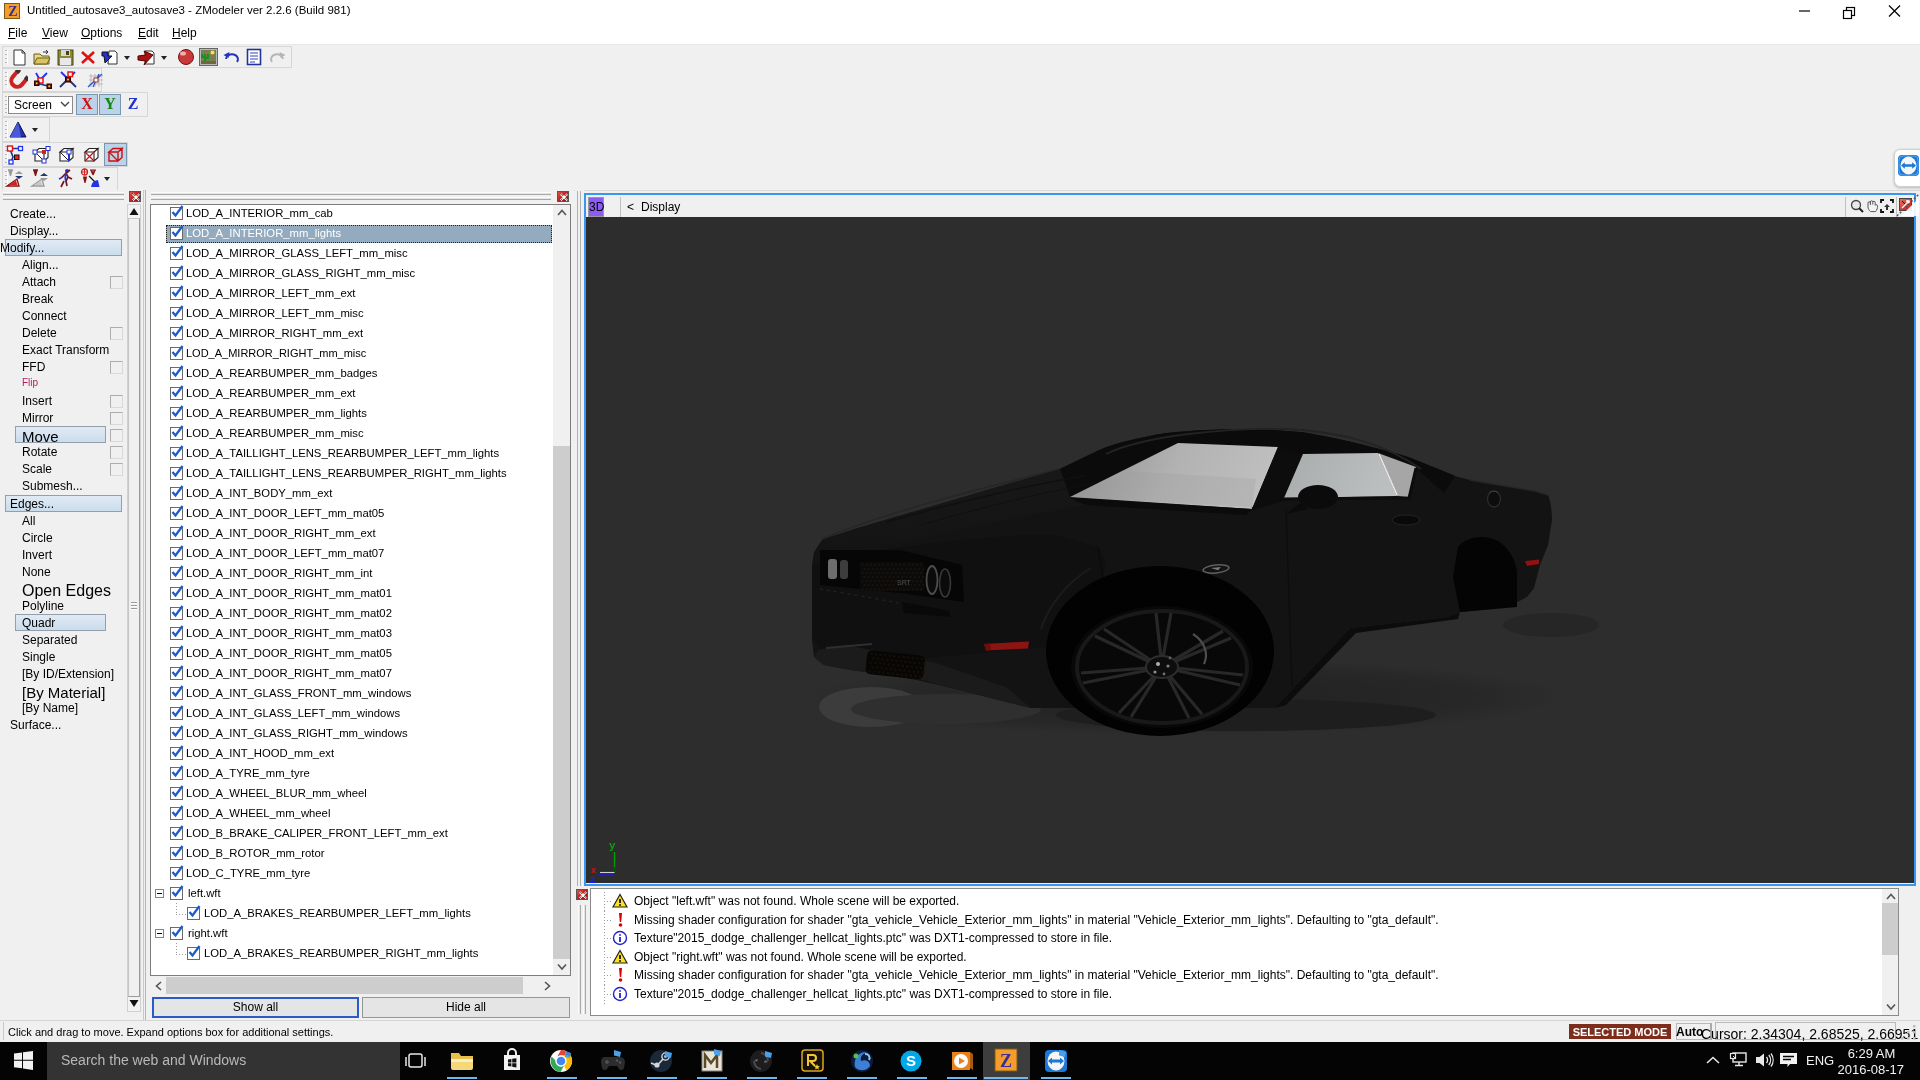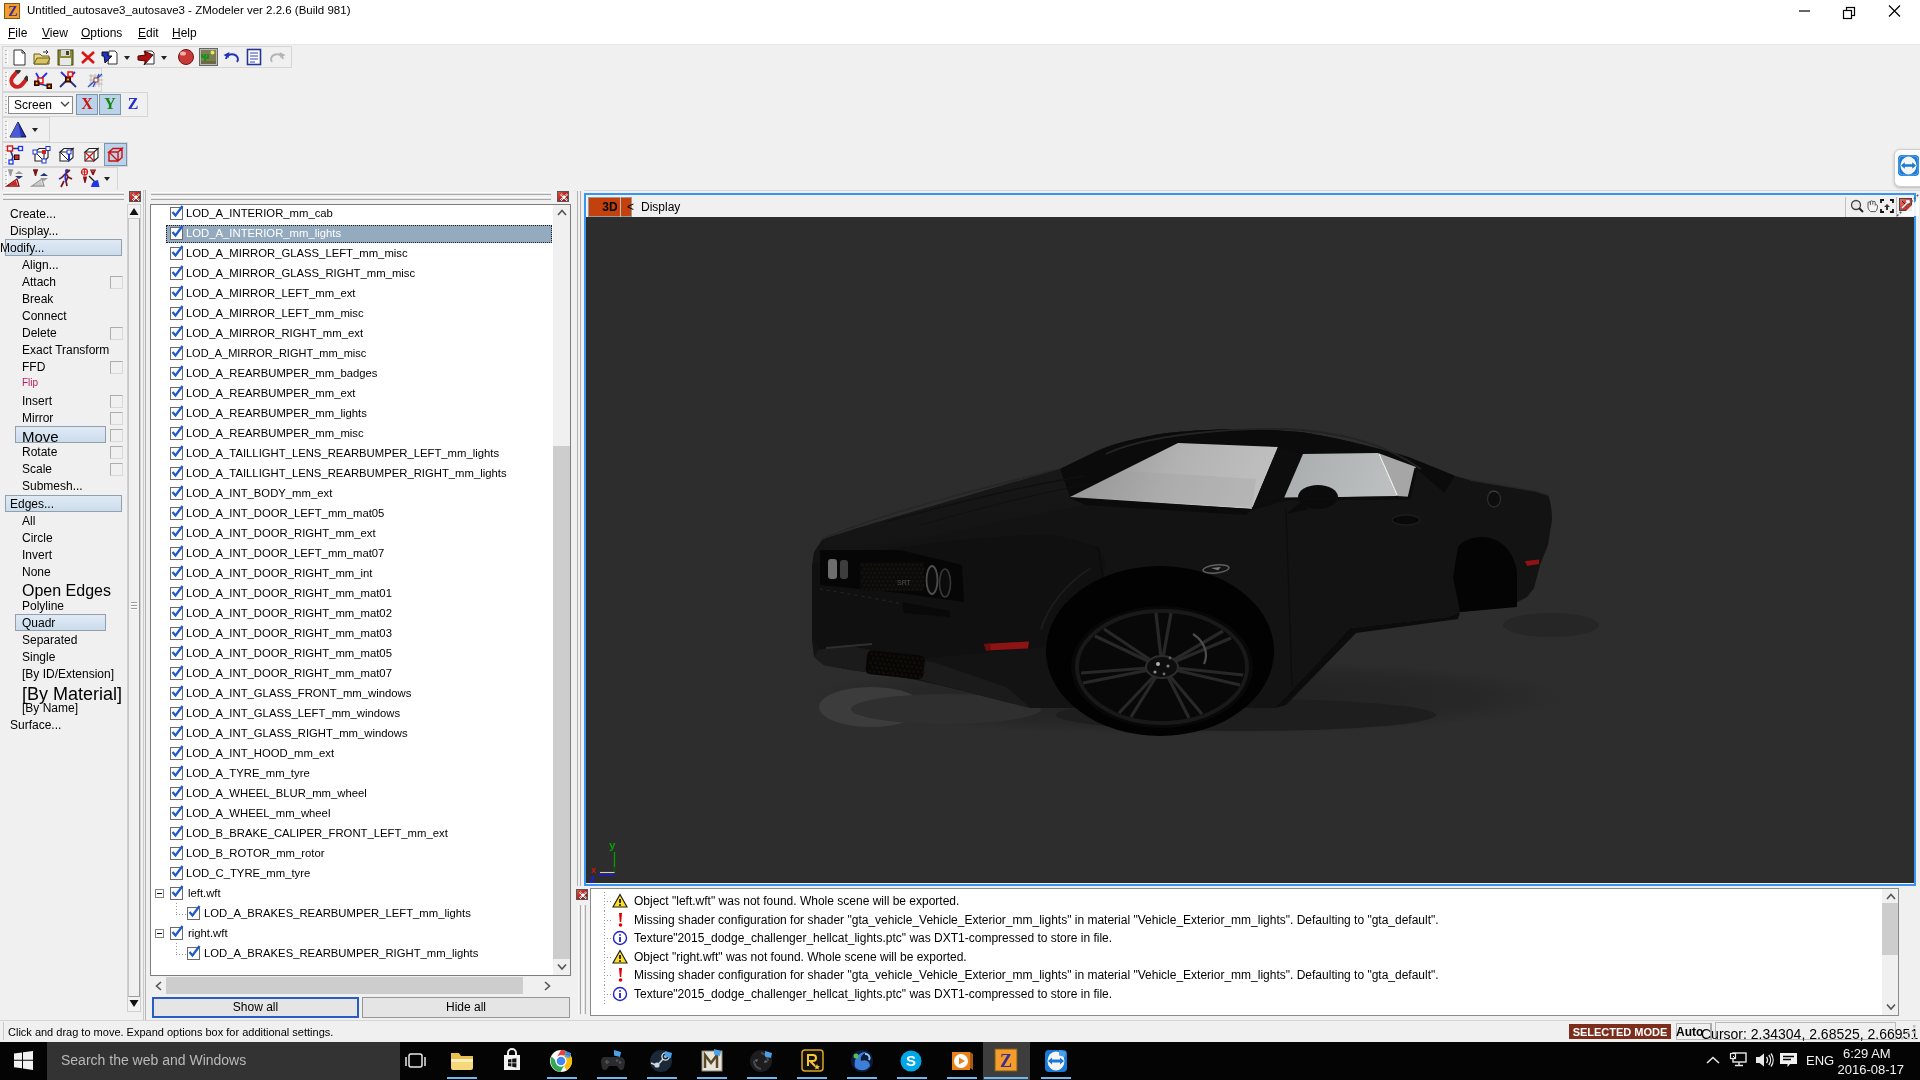--- a/index.html
+++ b/index.html
@@ -256,21 +256,21 @@
 <div class="abs" style="left:22px;top:531px;font-size:12px;color:#000;white-space:nowrap">Circle</div>
 <div class="abs" style="left:22px;top:548px;font-size:12px;color:#000;white-space:nowrap">Invert</div>
 <div class="abs" style="left:22px;top:565px;font-size:12px;color:#000;white-space:nowrap">None</div>
 <div class="abs" style="left:22px;top:582px;font-size:16px;color:#000;white-space:nowrap">Open Edges</div>
 <div class="abs" style="left:22px;top:599px;font-size:12px;color:#000;white-space:nowrap">Polyline</div>
 <div class="hlitem" style="left:15px;top:614px;width:91px;height:17px"></div>
 <div class="abs" style="left:22px;top:616px;font-size:12px;color:#000;white-space:nowrap">Quadr</div>
 <div class="abs" style="left:22px;top:633px;font-size:12px;color:#000;white-space:nowrap">Separated</div>
 <div class="abs" style="left:22px;top:650px;font-size:12px;color:#000;white-space:nowrap">Single</div>
 <div class="abs" style="left:22px;top:667px;font-size:12px;color:#000;white-space:nowrap">[By ID/Extension]</div>
-<div class="abs" style="left:22px;top:684px;font-size:18px;color:#000;white-space:nowrap">[By Material]</div>
+<div class="abs" style="left:22px;top:684px;font-size:15px;color:#000;white-space:nowrap">[By Material]</div>
 <div class="abs" style="left:22px;top:701px;font-size:12px;color:#000;white-space:nowrap">[By Name]</div>
 <div class="abs" style="left:10px;top:718px;font-size:12px;color:#000;white-space:nowrap">Surface...</div>
 <div class="abs" style="left:143px;top:190px;width:1px;height:830px;background:#c9c9c9"></div>
 <div class="abs" style="left:145px;top:190px;width:1px;height:830px;background:#b5b5b5"></div>
 <div class="abs" style="left:146px;top:190px;width:428px;height:830px;background:#f0f0f0"></div>
 <div class="hgrip" style="left:151px;top:192px;width:400px"></div>
 <div class="hgrip" style="left:151px;top:197px;width:400px"></div>
 <div class="redx" style="left:557px;top:191px">
     <svg width="12" height="11">
       <path d="M2.5,2 L9.5,8.5 M9.5,2 L2.5,8.5" stroke="#fff" stroke-width="1.8"></path>
@@ -495,21 +495,21 @@
 <div class="abs" style="left:166px;top:977px;width:357px;height:17px;background:#cdcdcd"></div>
 <div class="abs" style="left:152px;top:997px;width:207px;height:21px;background:#e5e5e5;border:2px solid #2a5dc4"></div>
 <div class="abs" style="left:152px;top:1000px;width:207px;text-align:center;font-size:12px;color:#000">Show all</div>
 <div class="abs" style="left:362px;top:997px;width:208px;height:21px;background:#e5e5e5;border:1px solid #969696"></div>
 <div class="abs" style="left:362px;top:1000px;width:208px;text-align:center;font-size:12px;color:#000">Hide all</div>
 <div class="abs" style="left:575px;top:190px;width:9px;height:830px;background:#f0f0f0"></div>
 <div class="abs" style="left:577px;top:191px;width:1px;height:828px;background:#b0b0b0"></div>
 <div class="abs" style="left:580px;top:191px;width:1px;height:828px;background:#b0b0b0"></div>
 <div class="abs" style="left:584px;top:193px;width:1332px;height:693px;background:#3895f2"></div>
 <div class="abs" style="left:586px;top:195px;width:1328px;height:689px;background:#f0f0f0"></div>
-<div class="abs" style="left:588px;top:197px;width:44px;height:20px;background:#c2410c;border:1px solid #9a9a9a;font-size:12px;font-weight:bold;text-align:center;line-height:19px;color:#000">3D</div>
+<div class="abs" style="left:588px;top:197px;width:16px;height:20px;background:#8b5cf6;border:1px solid #9a9a9a;font-size:12px;font-weight:normal;text-align:center;line-height:19px;color:#000">3D</div>
 <div class="abs" style="left:620px;top:197px;width:1px;height:20px;background:#c0c0c0"></div>
 <div class="abs" style="left:627px;top:200px;font-size:12px;color:#000">&lt;</div>
 <div class="abs" style="left:641px;top:200px;font-size:12px;color:#000">Display</div>
 <div class="abs" style="left:1845px;top:197px;width:1px;height:20px;background:#c0c0c0"></div>
 <div class="abs" style="left:1896px;top:197px;width:1px;height:20px;background:#c0c0c0"></div>
 <svg class="abs" style="left:1850px;top:199px" width="14" height="14" viewBox="0 0 14 14">
     <circle cx="6" cy="6" r="4.5" fill="#e8e8e8" stroke="#444" stroke-width="1.3"></circle>
     <line x1="9" y1="9" x2="13" y2="13" stroke="#222" stroke-width="2"></line>
   </svg>
 <svg class="abs" style="left:1865px;top:199px" width="14" height="14" viewBox="0 0 14 14">
@@ -1001,20 +1001,20 @@
   </svg>
 <svg class="abs" style="left:1754px;top:1052px" width="20" height="16" viewBox="0 0 20 16">
     <path d="M2,5 h3.5 L10,1.5 v13 L5.5,11 H2 Z" fill="#e8e8e8"></path>
     <path d="M12.5,5 a5,5 0 0 1 0,6 M14.8,3 a8,8 0 0 1 0,10 M17,1.5 a11,11 0 0 1 0,13" stroke="#e8e8e8" stroke-width="1.3" fill="none"></path>
   </svg>
 <svg class="abs" style="left:1779px;top:1052px" width="19" height="17" viewBox="0 0 19 17">
     <path d="M1,1 h17 v11 h-7 l-2.5,3 v-3 H1 Z" fill="#f2f2f2"></path>
     <path d="M4,4.5 h11 M4,7.5 h8" stroke="#040404" stroke-width="1.4"></path>
   </svg>
 <div class="abs" style="left:1806px;top:1053px;font-size:13px;color:#f2f2f2">ENG</div>
-<div class="abs" style="left:1843px;top:1046px;width:57px;text-align:left;font-size:13px;color:#f2f2f2">6:29 AM</div>
+<div class="abs" style="left:1843px;top:1046px;width:57px;text-align:center;font-size:13px;color:#f2f2f2">6:29 AM</div>
 <div class="abs" style="left:1828px;top:1062px;width:76px;text-align:right;font-size:13px;color:#f2f2f2">2016-08-17</div>
 <div class="abs" style="left:1894px;top:149px;width:30px;height:38px;background:#fff;border:1px solid #d0d0d0;border-radius:6px 0 0 6px;box-shadow:0 1px 3px rgba(0,0,0,0.25)"></div>
 <svg class="abs" style="left:1898px;top:153px" width="22" height="28" viewBox="0 0 22 28">
     <rect x="0" y="2" width="21" height="21" rx="4" fill="#1a78d6"></rect>
     <rect x="1" y="3" width="19" height="19" rx="4" fill="none" stroke="#5aa8e8" stroke-width="1"></rect>
     <ellipse cx="10.5" cy="12.5" rx="8" ry="9" fill="#f5f5f5"></ellipse>
     <path d="M3,12.5 l3.8,-3.2 v1.9 h7.4 v-1.9 l3.8,3.2 l-3.8,3.2 v-1.9 H6.8 v1.9 Z" fill="#1a78d6"></path>
   </svg>
 </body></html>

